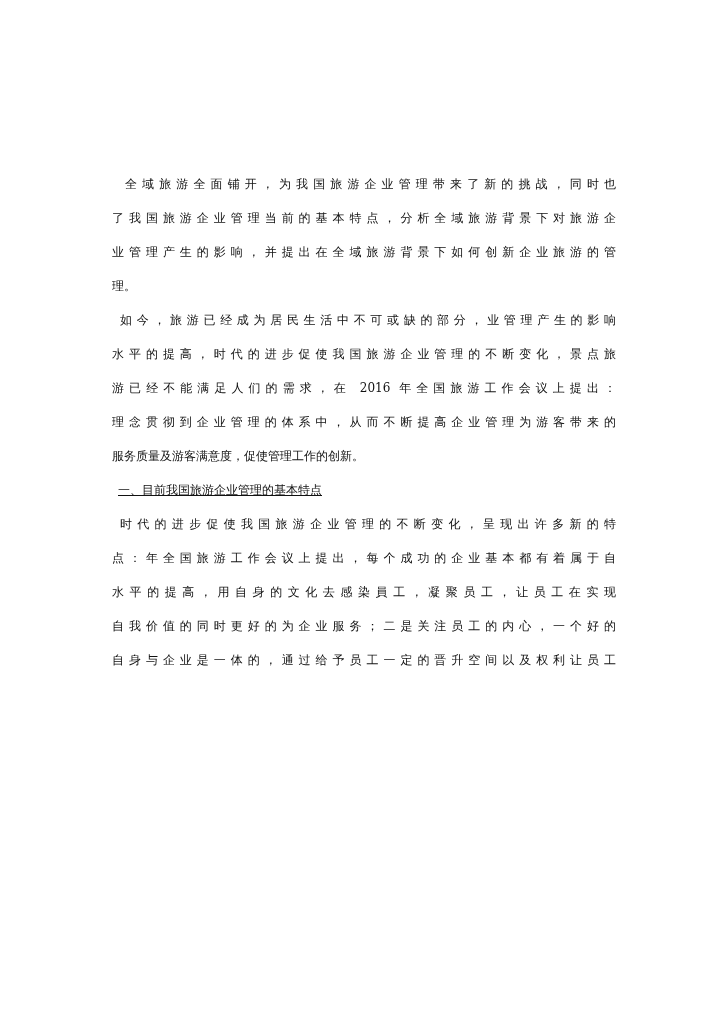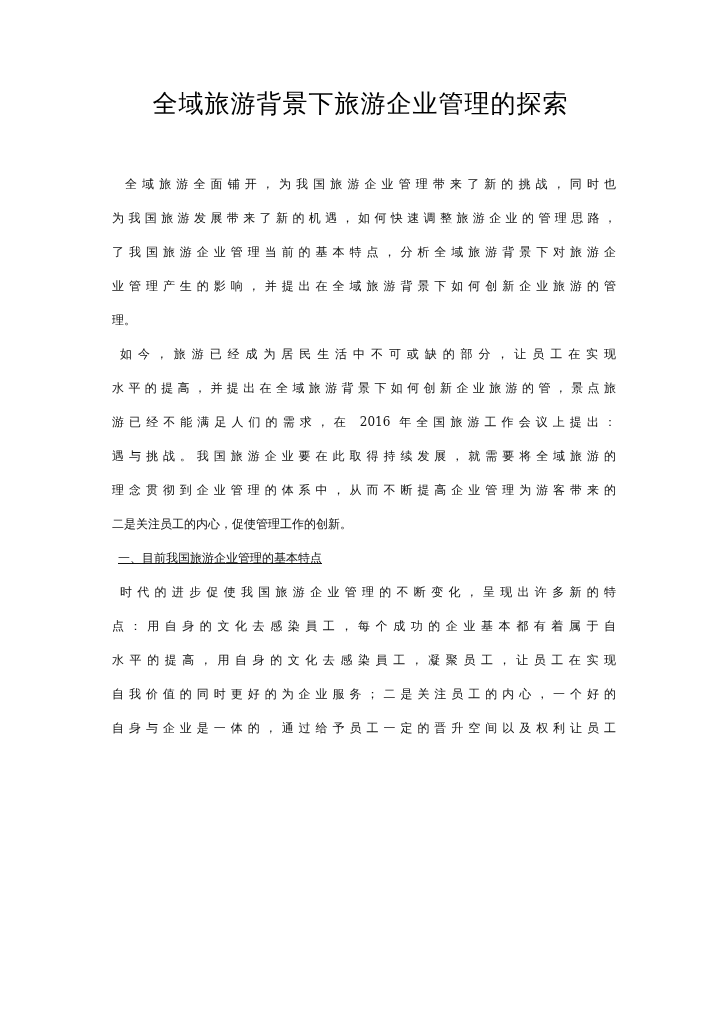--- a/index.html
+++ b/index.html
@@ -54,46 +54,43 @@
       text-align-last: left;
     }
     .line.indent-1 { padding-left: 13px; }
     .line.indent-2 { padding-left: 8px; }
     .line.indent-h { padding-left: 6px; text-decoration: underline; }
   </style>
 </head>
 <body>
 
 <div class="page">
-  <h1 class="title">全域旅游背景下旅游企业管理的探索</h1>
 
   <div class="body">
 
     <div>
       <div class="line indent-1">全域旅游全面铺开，为我国旅游企业管理带来了新的挑战，同时也</div>
-      <div class="line">为我国旅游发展带来了新的机遇，如何快速调整旅游企业的管理思路，</div>
       <div class="line">了我国旅游企业管理当前的基本特点，分析全域旅游背景下对旅游企</div>
       <div class="line">业管理产生的影响，并提出在全域旅游背景下如何创新企业旅游的管</div>
       <div class="line last">理。</div>
     </div>
 
     <div>
-      <div class="line indent-2">如今，旅游已经成为居民生活中不可或缺的部分，让员工在实现</div>
-      <div class="line">水平的提高，并提出在全域旅游背景下如何创新企业旅游的管，景点旅</div>
+      <div class="line indent-2">如今，旅游已经成为居民生活中不可或缺的部分，业管理产生的影响</div>
+      <div class="line">水平的提高，时代的进步促使我国旅游企业管理的不断变化，景点旅</div>
       <div class="line">游已经不能满足人们的需求，在 2016 年全国旅游工作会议上提出：</div>
-      <div class="line">遇与挑战。我国旅游企业要在此取得持续发展，就需要将全域旅游的</div>
       <div class="line">理念贯彻到企业管理的体系中，从而不断提高企业管理为游客带来的</div>
-      <div class="line last">二是关注员工的内心，促使管理工作的创新。</div>
+      <div class="line last">服务质量及游客满意度，促使管理工作的创新。</div>
     </div>
 
     <div>
       <div class="line last indent-h">一、目前我国旅游企业管理的基本特点</div>
     </div>
 
     <div>
       <div class="line indent-2">时代的进步促使我国旅游企业管理的不断变化，呈现出许多新的特</div>
-      <div class="line">点：用自身的文化去感染員工，每个成功的企业基本都有着属于自</div>
+      <div class="line">点：年全国旅游工作会议上提出，每个成功的企业基本都有着属于自</div>
       <div class="line">水平的提高，用自身的文化去感染員工，凝聚员工，让员工在实现</div>
       <div class="line">自我价值的同时更好的为企业服务；二是关注员工的内心，一个好的</div>
       <div class="line">自身与企业是一体的，通过给予员工一定的晋升空间以及权利让员工</div>
     </div>
   </div>
 </div>
 
 </body></html>

